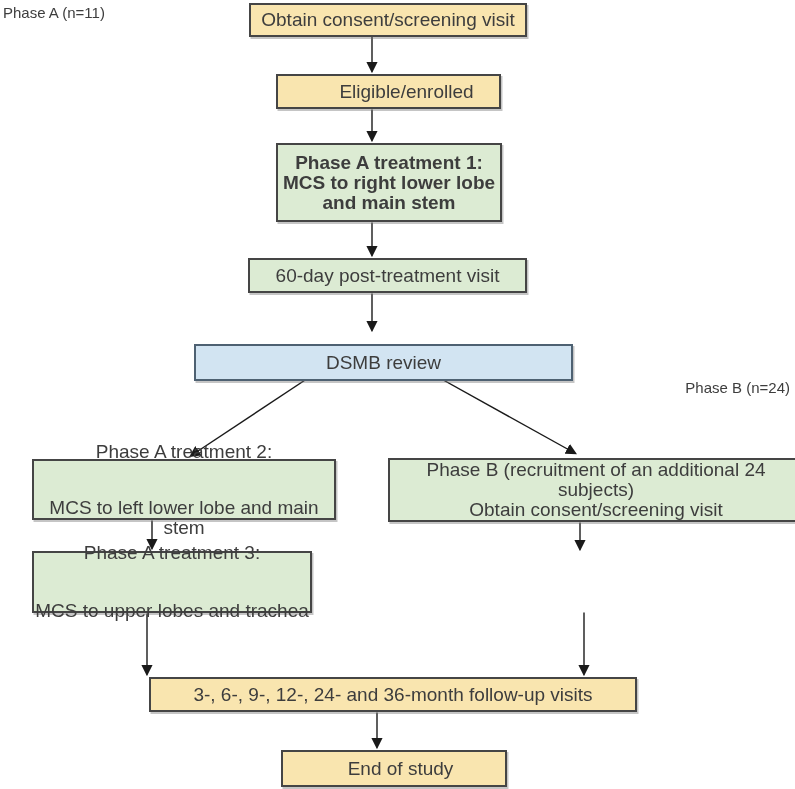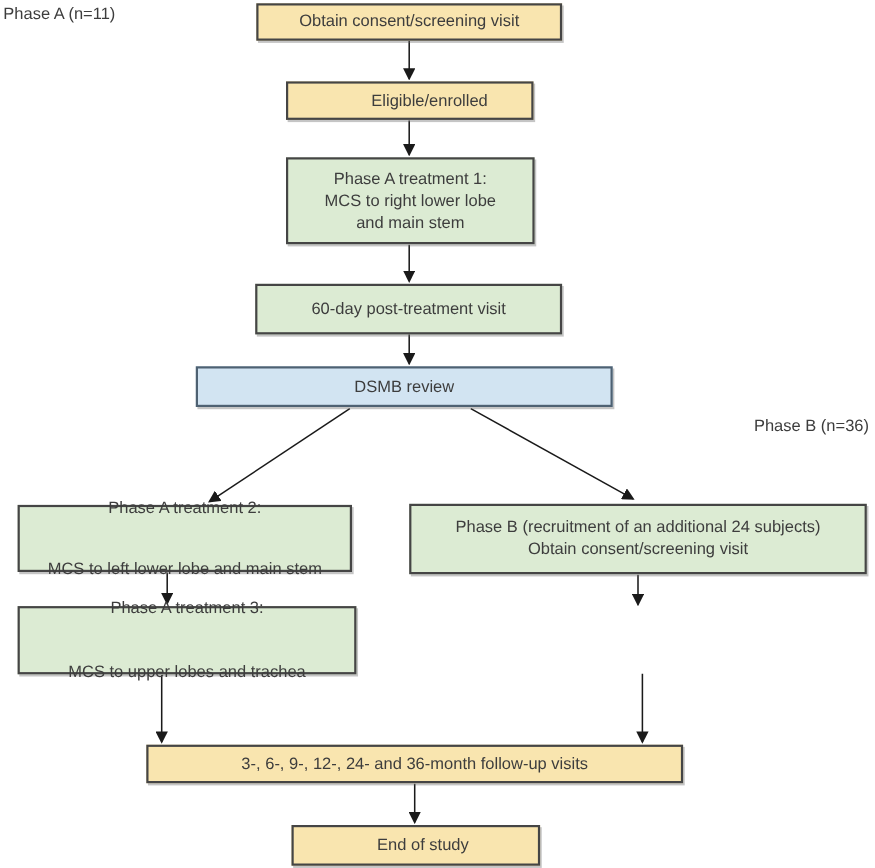--- a/index.html
+++ b/index.html
@@ -23,23 +23,24 @@
   .box{
     position:absolute;
     box-sizing:border-box;
     display:flex;
     flex-direction:column;
     justify-content:center;
     align-items:center;
     text-align:center;
     border:2px solid var(--border-dark);
     color:var(--text);
-    font-size:15px;
+    font-size:19px;
     line-height:20px;
     box-shadow:1.5px 2px 0 rgba(110,110,110,0.40);
+    margin-left:16px;
   }
   .yellow{background:var(--box-yellow);}
   .green{background:var(--box-green);}
   .blue{background:var(--box-blue);border-color:var(--border-blue);}
   .flabel{
     position:absolute;
     color:var(--text);
     font-size:15px;
     line-height:18px;
     white-space:nowrap;
@@ -73,50 +74,50 @@
     <line class="arrow-line" x1="318" y1="371.5" x2="190.5" y2="456" marker-end="url(#ah)"></line>
     <line class="arrow-line" x1="428" y1="371.5" x2="575.5" y2="453.5" marker-end="url(#ah)"></line>
     <line class="arrow-line" x1="152" y1="520.5" x2="152" y2="548.5" marker-end="url(#ah)"></line>
     <line class="arrow-line" x1="147" y1="613.5" x2="147" y2="674.5" marker-end="url(#ah)"></line>
     <line class="arrow-line" x1="580" y1="522.5" x2="580" y2="549.5" marker-end="url(#ah)"></line>
     <line class="arrow-line" x1="584" y1="612.5" x2="584" y2="674.5" marker-end="url(#ah)"></line>
     <line class="arrow-line" x1="377" y1="712.5" x2="377" y2="747.5" marker-end="url(#ah)"></line>
   </svg>
 
   <div class="flabel" style="left:3px;top:4px;text-align:center;">Phase A (n=11)</div>
-  <div class="flabel" style="left:640px;top:379px;width:150px;text-align:right;">Phase B (n=36)</div>
+  <div class="flabel" style="left:640px;top:379px;width:150px;text-align:right;">Phase B (n=24)</div>
 
   <div class="box yellow" style="left:233px;top:3px;width:278px;height:34px;">
     <span>Obtain consent/screening visit</span>
   </div>
 
   <div class="box yellow" style="left:260px;top:74px;width:225px;height:35px;padding-left:36px;">
     <span>Eligible/enrolled</span>
   </div>
 
-  <div class="box green" style="left:260px;top:143px;width:226px;height:79px;">
+  <div class="box green" style="left:260px;top:143px;width:226px;height:79px;font-weight:bold;">
     <span>Phase A treatment 1:</span>
     <span>MCS to right lower lobe</span>
     <span>and main stem</span>
   </div>
 
-  <div class="box green" style="left:232px;top:258px;width:279px;height:46px;">
+  <div class="box green" style="left:232px;top:258px;width:279px;height:35px;">
     <span>60-day post-treatment visit</span>
   </div>
 
-  <div class="box blue" style="left:178px;top:333px;width:379px;height:37px;">
+  <div class="box blue" style="left:178px;top:344px;width:379px;height:37px;">
     <span>DSMB review</span>
   </div>
 
   <div class="box green" style="left:16px;top:459px;width:304px;height:61px;gap:36px;">
     <span>Phase A treatment 2:</span>
     <span>MCS to left lower lobe and main stem</span>
   </div>
 
-  <div class="box green" style="left:16px;top:551px;width:308px;height:62px;gap:38px;">
+  <div class="box green" style="left:16px;top:551px;width:280px;height:62px;gap:38px;">
     <span>Phase A treatment 3:</span>
     <span>MCS to upper lobes and trachea</span>
   </div>
 
   <div class="box green" style="left:372px;top:458px;width:416px;height:64px;">
     <span>Phase B (recruitment of an additional 24 subjects)</span>
     <span>Obtain consent/screening visit</span>
   </div>
 
 

